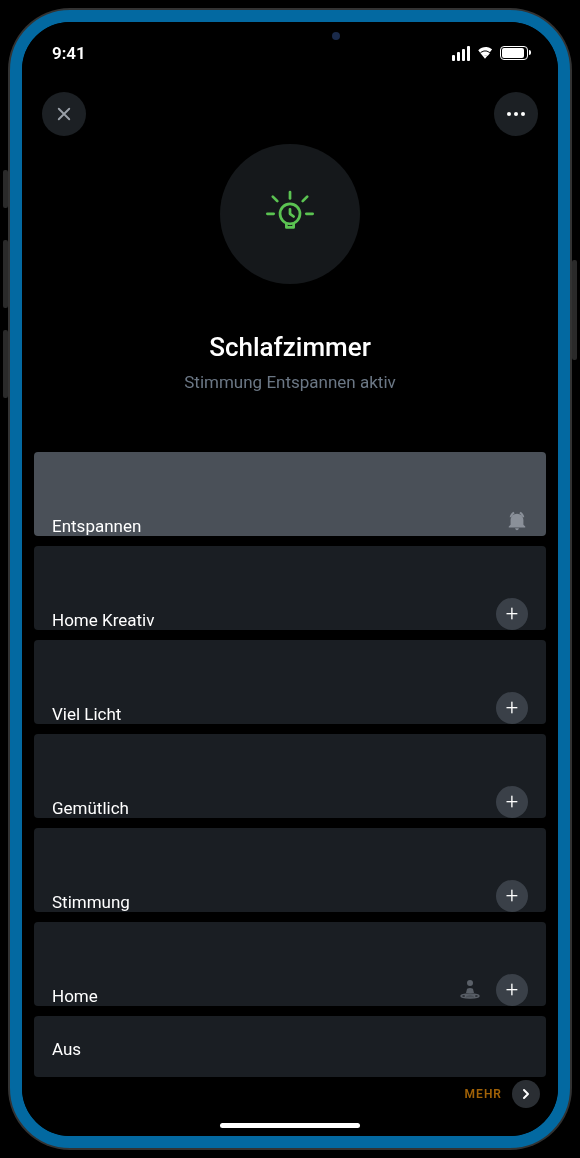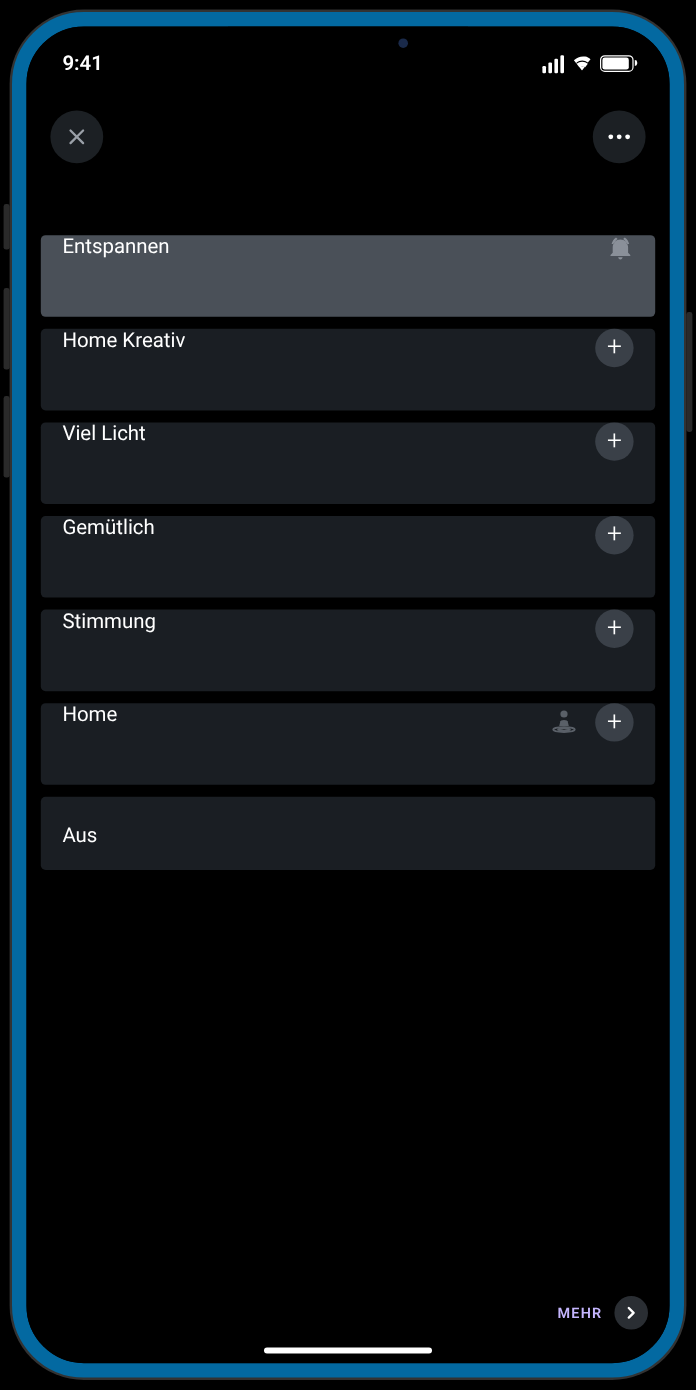--- a/index.html
+++ b/index.html
@@ -170,25 +170,25 @@
       margin-top: 10px;
     }
     .list {
       margin-top: 60px;
       padding: 0 12px;
       display: flex;
       flex-direction: column;
       gap: 10px;
     }
     .list-item {
-      height: 68px;
+      height: 84px;
       background: #1a1e23;
       border-radius: 4px;
       display: flex;
-      align-items: flex-start;
+      align-items: flex-end;
       justify-content: space-between;
       padding: 0 18px;
       cursor: pointer;
     }
     .list-item.active {
       background: #4a5058;
     }
     .list-item-label {
       color: #fff;
       font-size: 17px;
@@ -223,21 +223,21 @@
     }
     .footer {
       position: absolute;
       bottom: 28px;
       right: 18px;
       display: flex;
       align-items: center;
       gap: 10px;
     }
     .footer-label {
-      color: #c4b5fd;
+      color: #a16207;
       font-size: 12px;
       font-weight: 600;
       letter-spacing: 1px;
     }
     .footer-btn {
       width: 28px;
       height: 28px;
       border-radius: 50%;
       background: #2a2e33;
       display: flex;
@@ -307,20 +307,38 @@
         </div>
         <div class="circle-btn more-icon">
           <div class="more-dots">
             <span></span>
               <span></span>
               <span></span>
           </div>
         </div>
       </div>
 
+      <div class="hero">
+        <div class="bulb-circle">
+          <div class="bulb-icon">
+            <svg viewBox="0 0 64 64" fill="none" stroke="#5bc352" stroke-width="3" stroke-linecap="round" stroke-linejoin="round">
+              <circle cx="32" cy="34" r="11" fill="none"></circle>
+              <path d="M28 45v4h8v-4"></path>
+              <path d="M32 29v5l4 3"></path>
+              <path d="M32 10v7"></path>
+              <path d="M14 34h-7"></path>
+              <path d="M57 34h-7"></path>
+              <path d="M18 20l-5-5"></path>
+              <path d="M46 20l5-5"></path>
+            </svg>
+          </div>
+        </div>
+        <div class="room-title">Schlafzimmer</div>
+        <div class="room-subtitle">Stimmung Entspannen aktiv</div>
+      </div>
 
       <div class="list" id="scene-list">
           <div class="list-item active">
             <span class="list-item-label">Entspannen</span>
             <div class="list-item-right">
               <span class="alarm-icon"><svg viewBox="0 0 24 24" fill="currentColor">
                   <path d="M12 22c1.1 0 2-.9 2-2h-4c0 1.1.9 2 2 2zm0-18c-3.9 0-7 3.1-7 7v5l-2 2v1h18v-1l-2-2v-5c0-3.9-3.1-7-7-7zM8 2l1.5 1.5C7.8 4.6 6.6 6.2 6.1 8H4c.5-2.5 2-4.6 4-6zm8 0c2 1.4 3.5 3.5 4 6h-2.1c-.5-1.8-1.7-3.4-3.4-4.5L16 2z"></path>
                 </svg></span>
             </div>
           </div>

